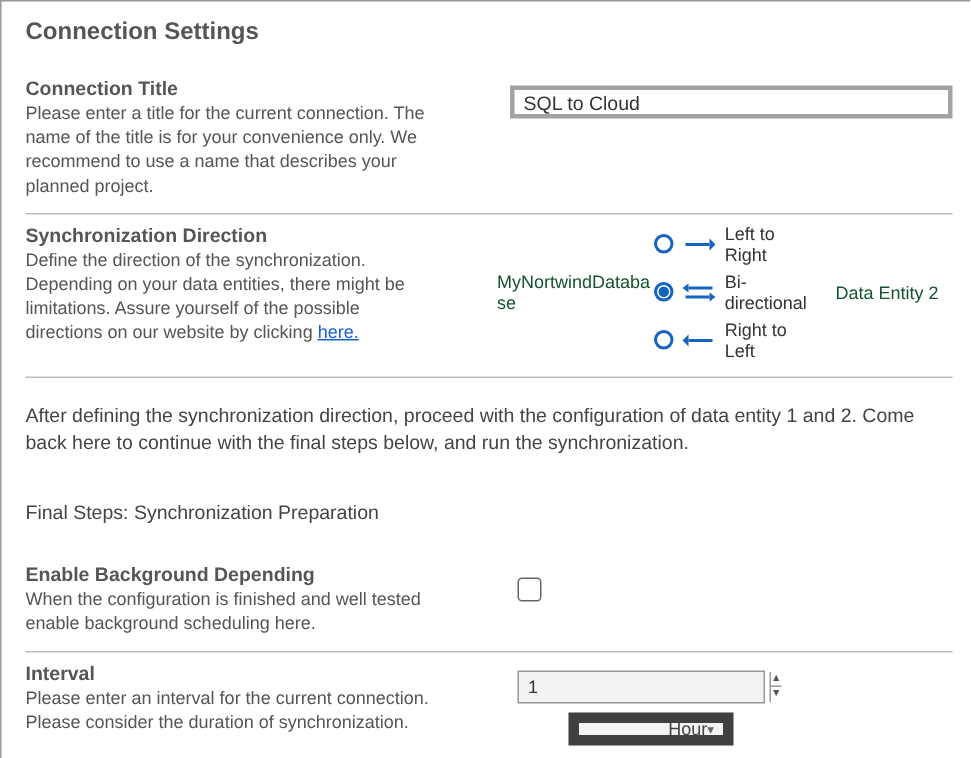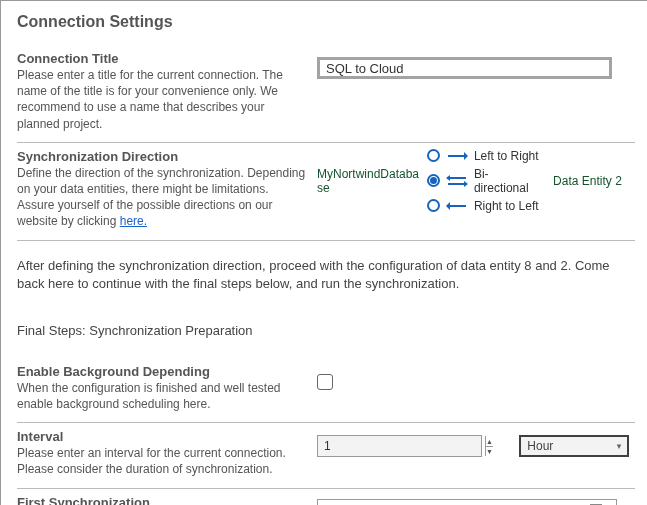--- a/index.html
+++ b/index.html
@@ -19,20 +19,21 @@
   h1 {
     font-size: 16px;
     font-weight: bold;
     color: #555;
     margin: 4px 0 16px 0;
   }
   .section {
     display: flex;
     align-items: flex-start;
     padding: 4px 0 8px 0;
+    gap: 28px;
   }
   .sep {
     border-top: 1px solid #bbb;
     margin: 2px 0;
   }
   .desc-col {
     width: 300px;
     padding-right: 10px;
   }
   .ctrl-col {
@@ -136,22 +137,22 @@
     display:flex; flex-direction:column;
   }
   .spinner .arrows div {
     flex:1; display:flex; align-items:center; justify-content:center;
     font-size:7px; color:#555; cursor:pointer;
   }
   .spinner .arrows div:first-child { border-bottom:1px solid #999; }
   .combo {
     display:inline-flex;
     align-items:center;
-    justify-content:space-between;
-    border:2px solid #404040;
+    justify-content:flex-end;
+    border:7px solid #404040;
     height:22px;
     width:110px;
     padding:0 6px;
     margin-left:34px;
     background:#f3f3f3;
     font-size:12px;
     cursor:pointer;
     margin-top:6px;
   }
   .combo .chev { font-size:9px; color:#666; }
@@ -237,21 +238,21 @@
             <span class="radio-label">Right to Left</span>
           </div>
         </div>
         <div class="entity-label right">Data Entity 2</div>
       </div>
     </div>
   </div>
 
   <div class="sep"></div>
 
-  <div class="info-block">After defining the synchronization direction, proceed with the configuration of data entity 8 and 2. Come back here to continue with the final steps below, and run the synchronization.</div>
+  <div class="info-block">After defining the synchronization direction, proceed with the configuration of data entity 1 and 2. Come back here to continue with the final steps below, and run the synchronization.</div>
 
   <div class="subheader">Final Steps: Synchronization Preparation</div>
 
   <div class="section">
     <div class="desc-col">
       <div class="label">Enable Background Depending</div>
       <div class="helptext">When the configuration is finished and well tested enable background scheduling here.</div>
     </div>
     <div class="ctrl-col">
       <span class="chk"></span>

